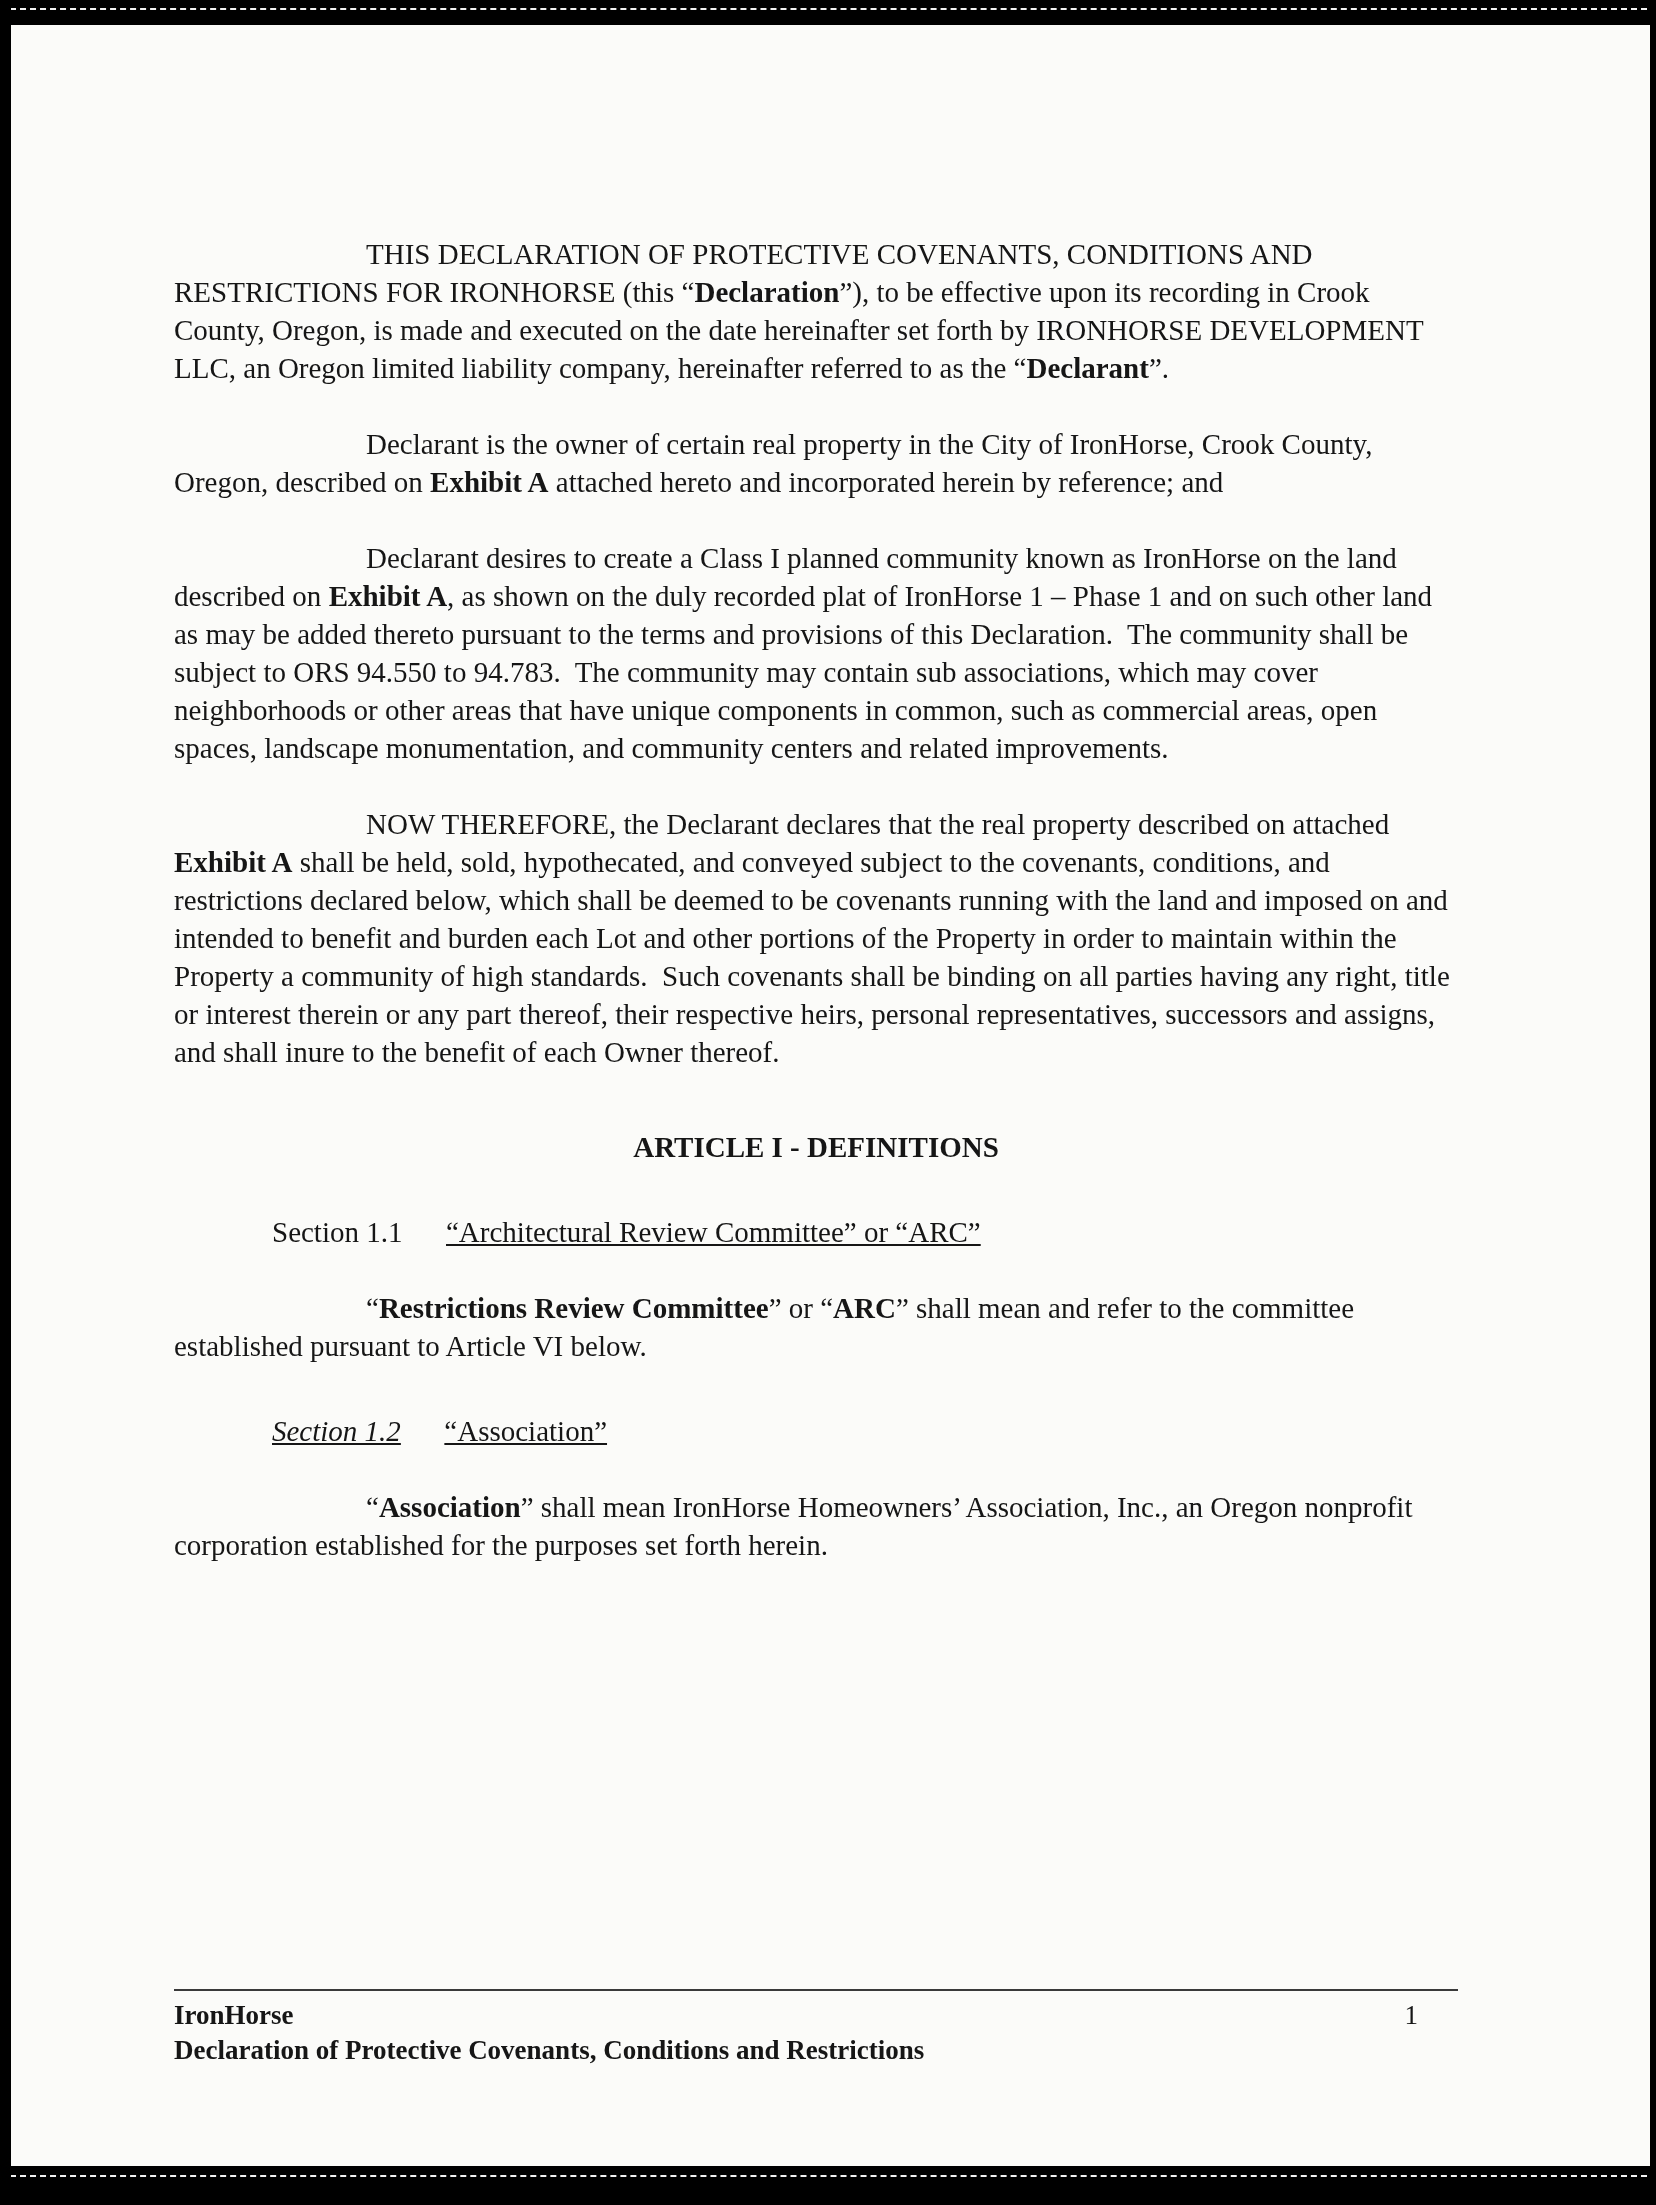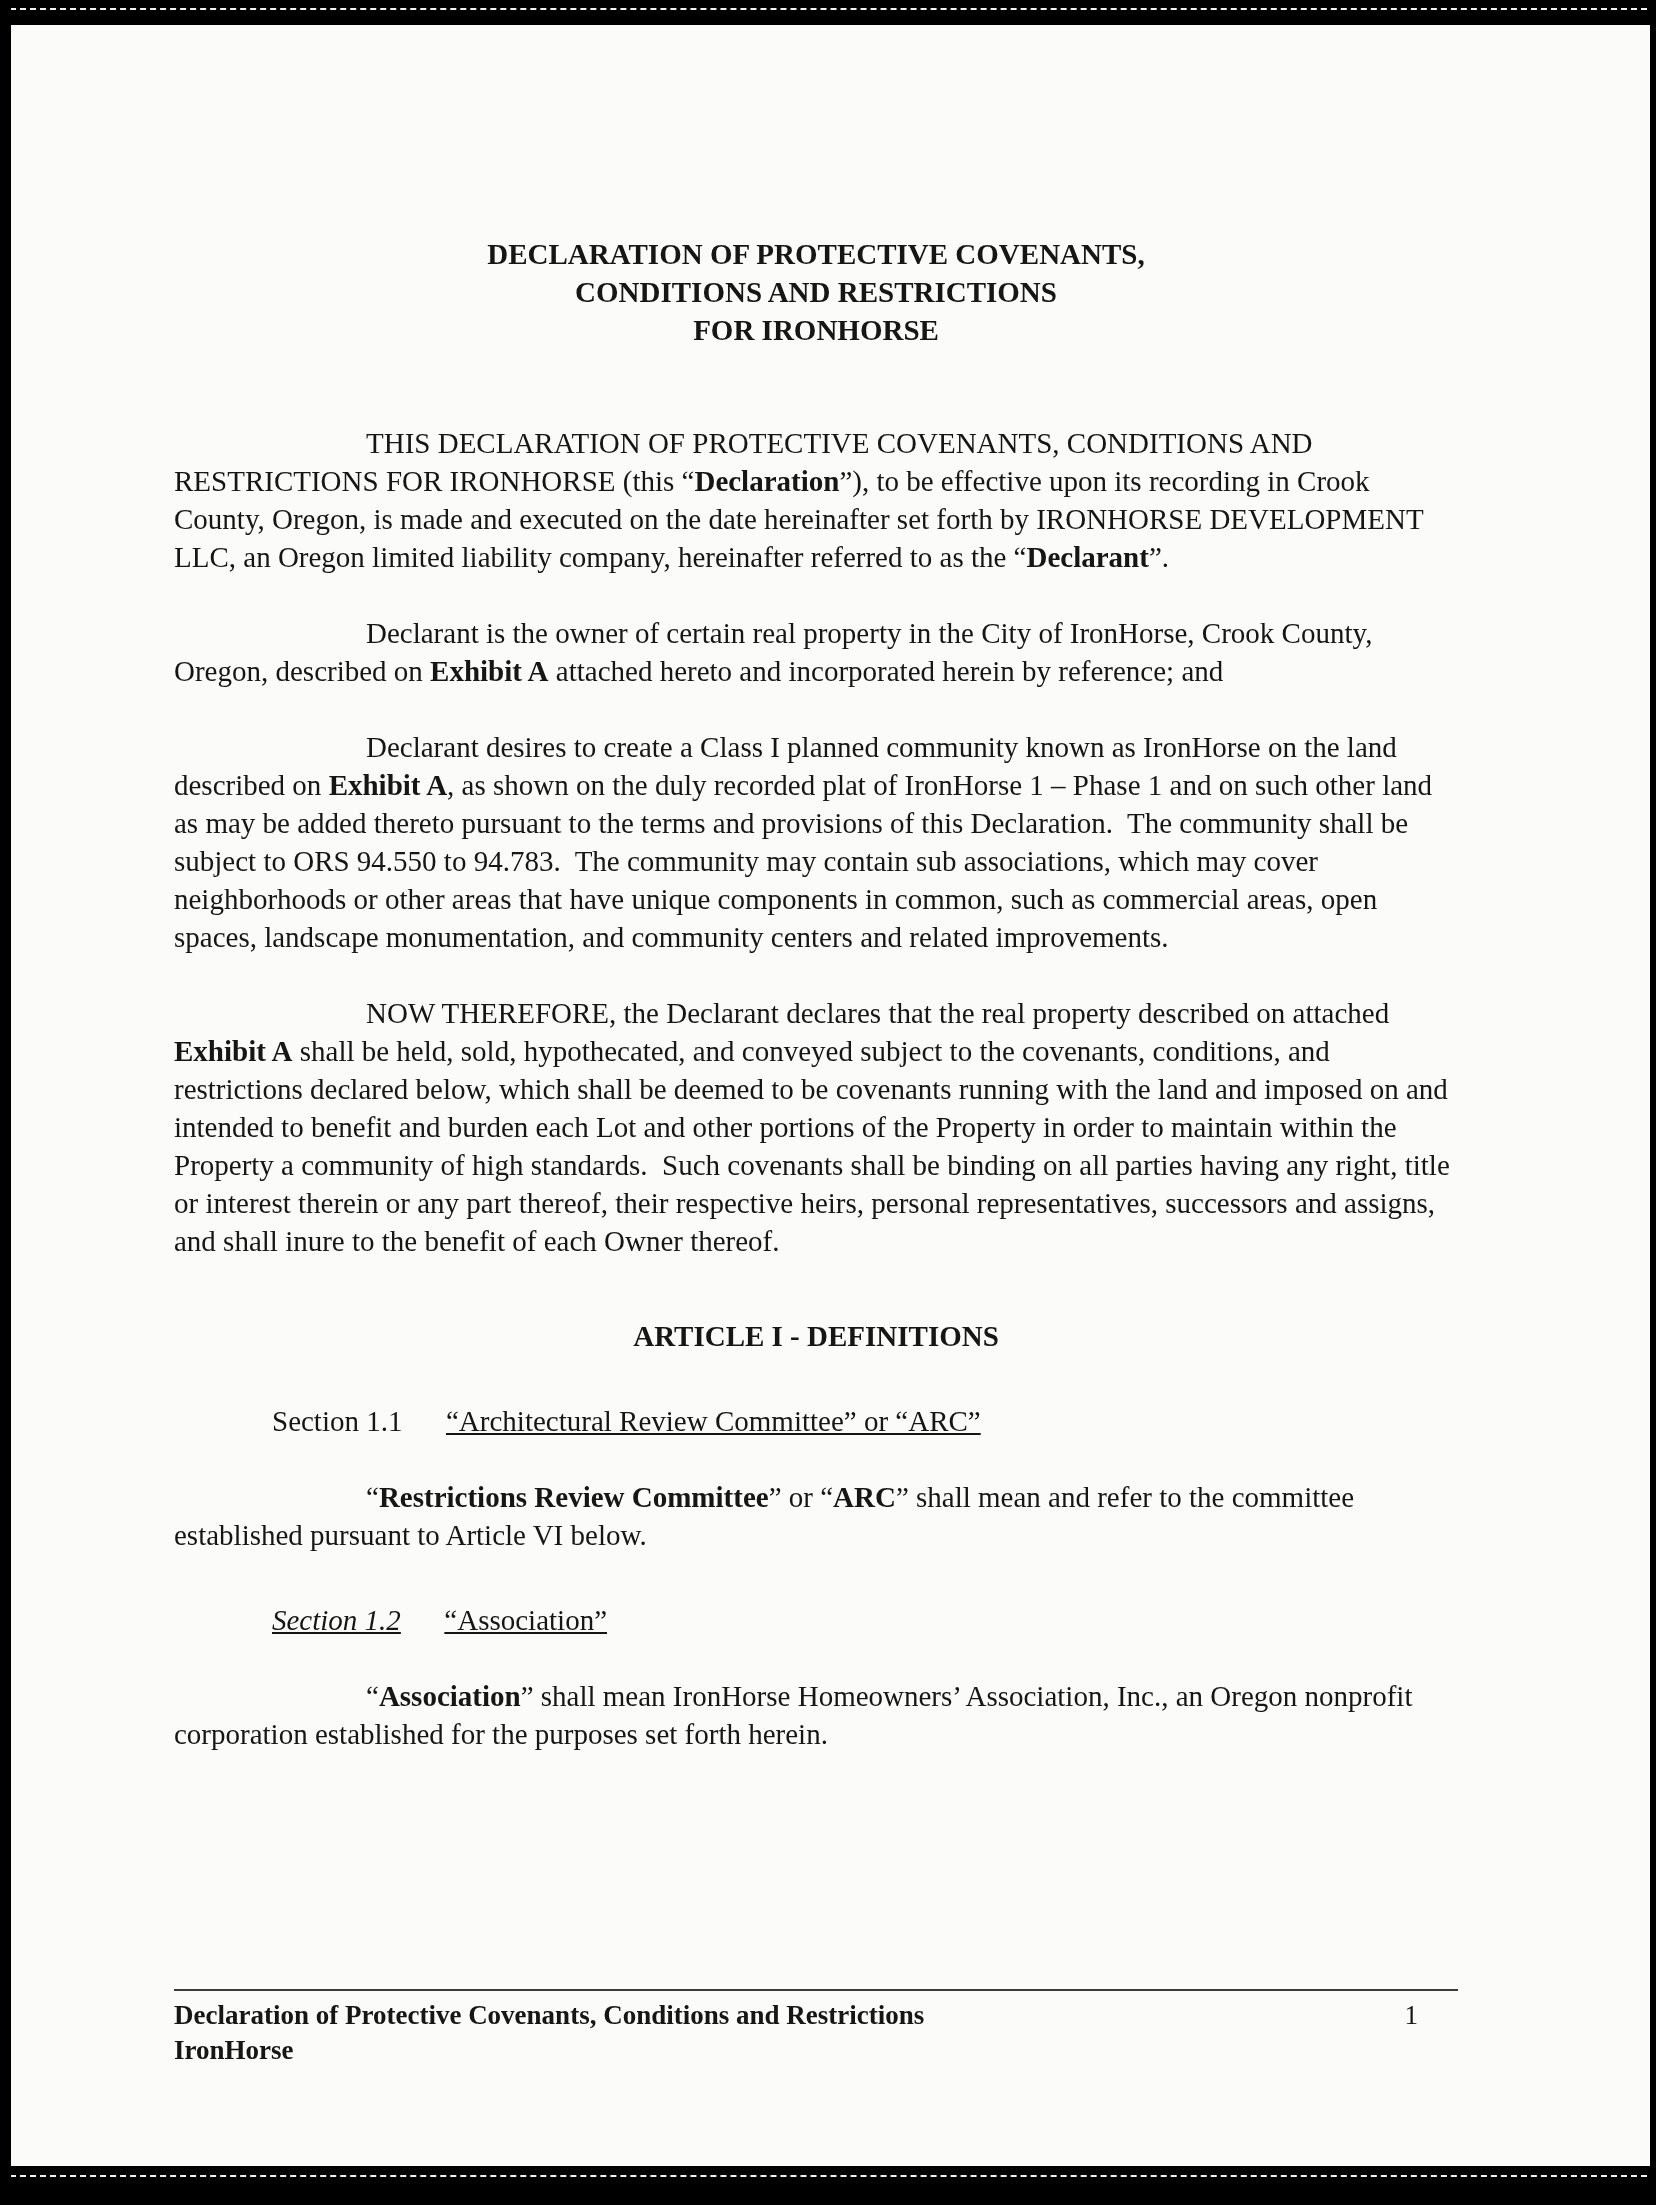--- a/index.html
+++ b/index.html
@@ -81,25 +81,20 @@
     <div class="scan-dash"></div>
   </div>
 <div class="scan-bar scan-bottom">
     <div class="scan-dash"></div>
   </div>
 <div class="scan-bar scan-left"></div>
 <div class="scan-bar scan-right"></div>
 
 <div class="content">
 
-  <div class="title-block">
-    <div>DECLARATION OF PROTECTIVE COVENANTS,</div>
-    <div>CONDITIONS AND RESTRICTIONS</div>
-    <div>FOR IRONHORSE</div>
-  </div>
 
   <p class="para"><span>THIS DECLARATION OF PROTECTIVE COVENANTS, CONDITIONS AND RESTRICTIONS FOR IRONHORSE (this “</span><span style="font-weight: bold;">Declaration</span><span>”), to be effective upon its recording in Crook County, Oregon, is made and executed on the date hereinafter set forth by IRONHORSE DEVELOPMENT LLC, an Oregon limited liability company, hereinafter referred to as the “</span><span style="font-weight: bold;">Declarant</span><span>”.</span></p>
 
 
   <p class="para"><span>Declarant is the owner of certain real property in the City of IronHorse, Crook County, Oregon, described on </span><span style="font-weight: bold;">Exhibit A</span><span> attached hereto and incorporated herein by reference; and</span></p>
 
   <p class="para"><span>Declarant desires to create a Class I planned community known as IronHorse on the land described on </span><span style="font-weight: bold;">Exhibit A</span><span>, as shown on the duly recorded plat of IronHorse 1 – Phase 1 and on such other land as may be added thereto pursuant to the terms and provisions of this Declaration.  The community shall be subject to ORS 94.550 to 94.783.  The community may contain sub associations, which may cover neighborhoods or other areas that have unique components in common, such as commercial areas, open spaces, landscape monumentation, and community centers and related improvements.</span></p>
 
   <p class="para"><span>NOW THEREFORE, the Declarant declares that the real property described on attached </span><span style="font-weight: bold;">Exhibit A</span><span> shall be held, sold, hypothecated, and conveyed subject to the covenants, conditions, and restrictions declared below, which shall be deemed to be covenants running with the land and imposed on and intended to benefit and burden each Lot and other portions of the Property in order to maintain within the Property a community of high standards.  Such covenants shall be binding on all parties having any right, title or interest therein or any part thereof, their respective heirs, personal representatives, successors and assigns, and shall inure to the benefit of each Owner thereof.</span></p>
 
@@ -111,19 +106,19 @@
 
   <div class="section-heading"><span style="text-decoration: underline; font-style: italic;">Section 1.2</span><span>&nbsp;&nbsp;&nbsp;&nbsp;&nbsp;&nbsp;</span><span style="text-decoration: underline;">“Association”</span></div>
 
   <p class="para"><span>“</span><span style="font-weight: bold;">Association</span><span>” shall mean IronHorse Homeowners’ Association, Inc., an Oregon nonprofit corporation established for the purposes set forth herein.</span></p>
 
 </div>
 
 <div class="footer">
   <div class="footer-row">
     <div class="footer-left">
+      <div>IronHorse</div>
       <div>Declaration of Protective Covenants, Conditions and Restrictions</div>
-      <div>IronHorse</div>
     </div>
     <div class="footer-page">1</div>
   </div>
 </div>
 
 
 </body></html>

